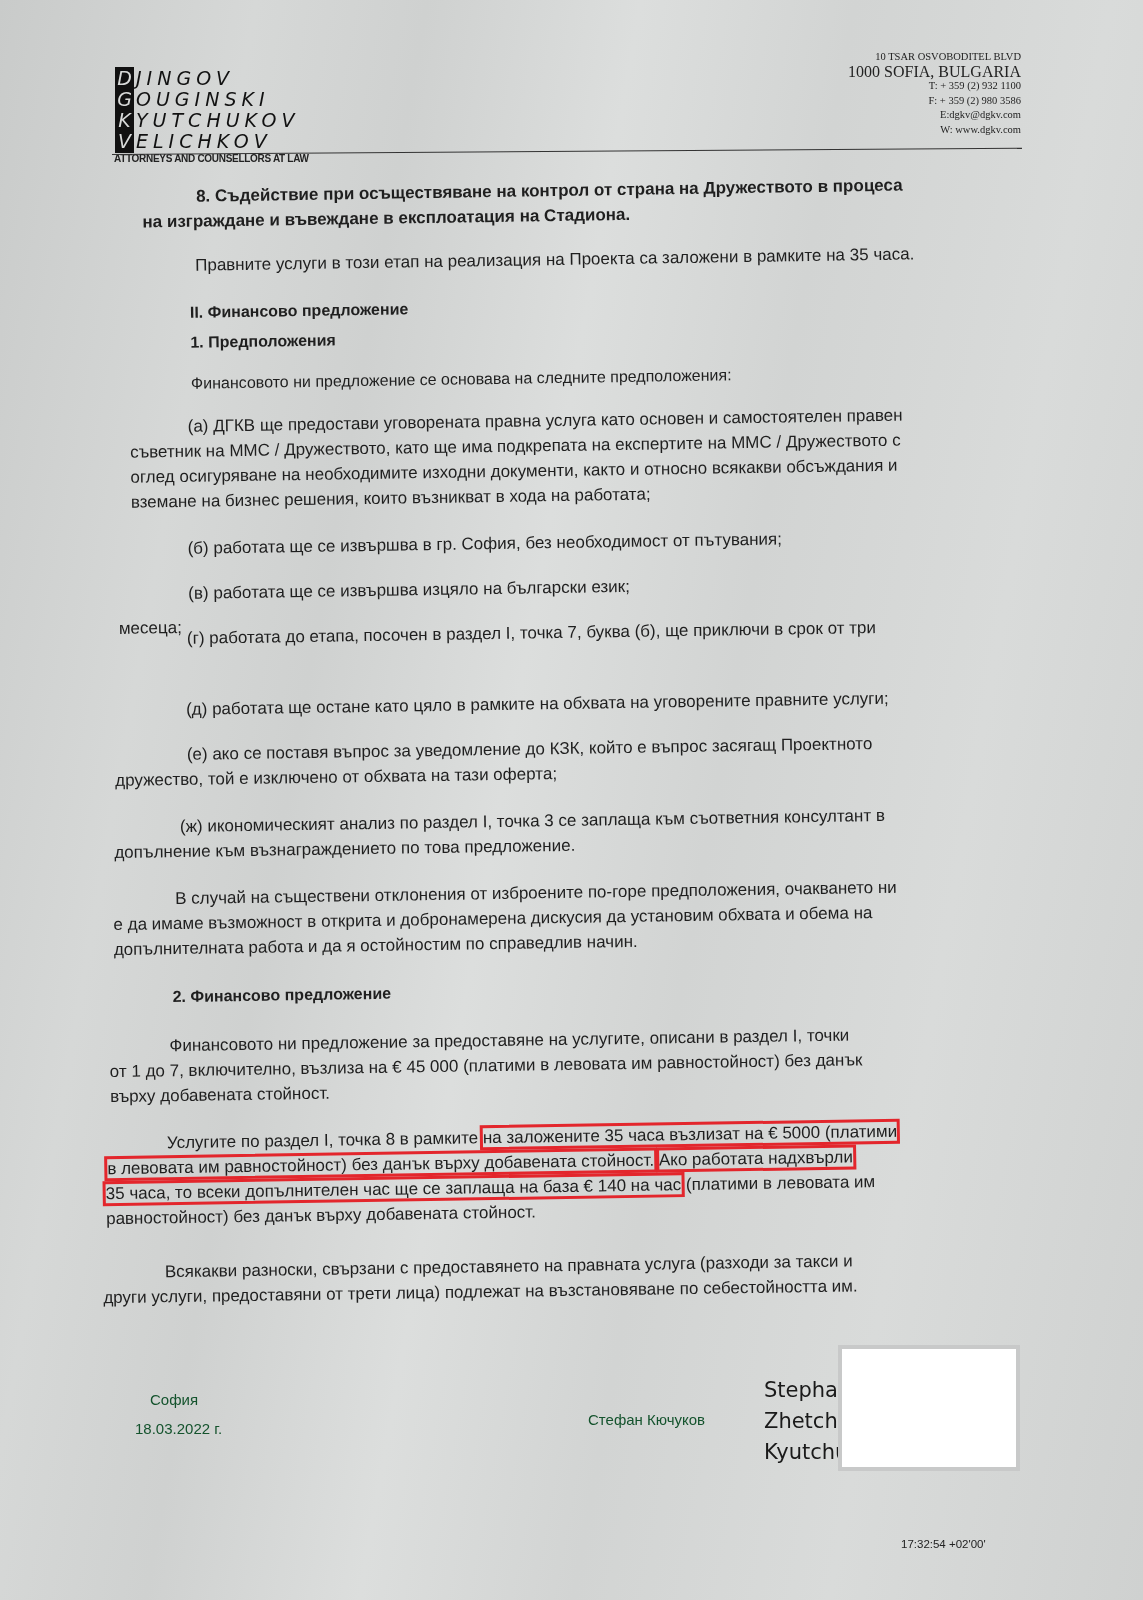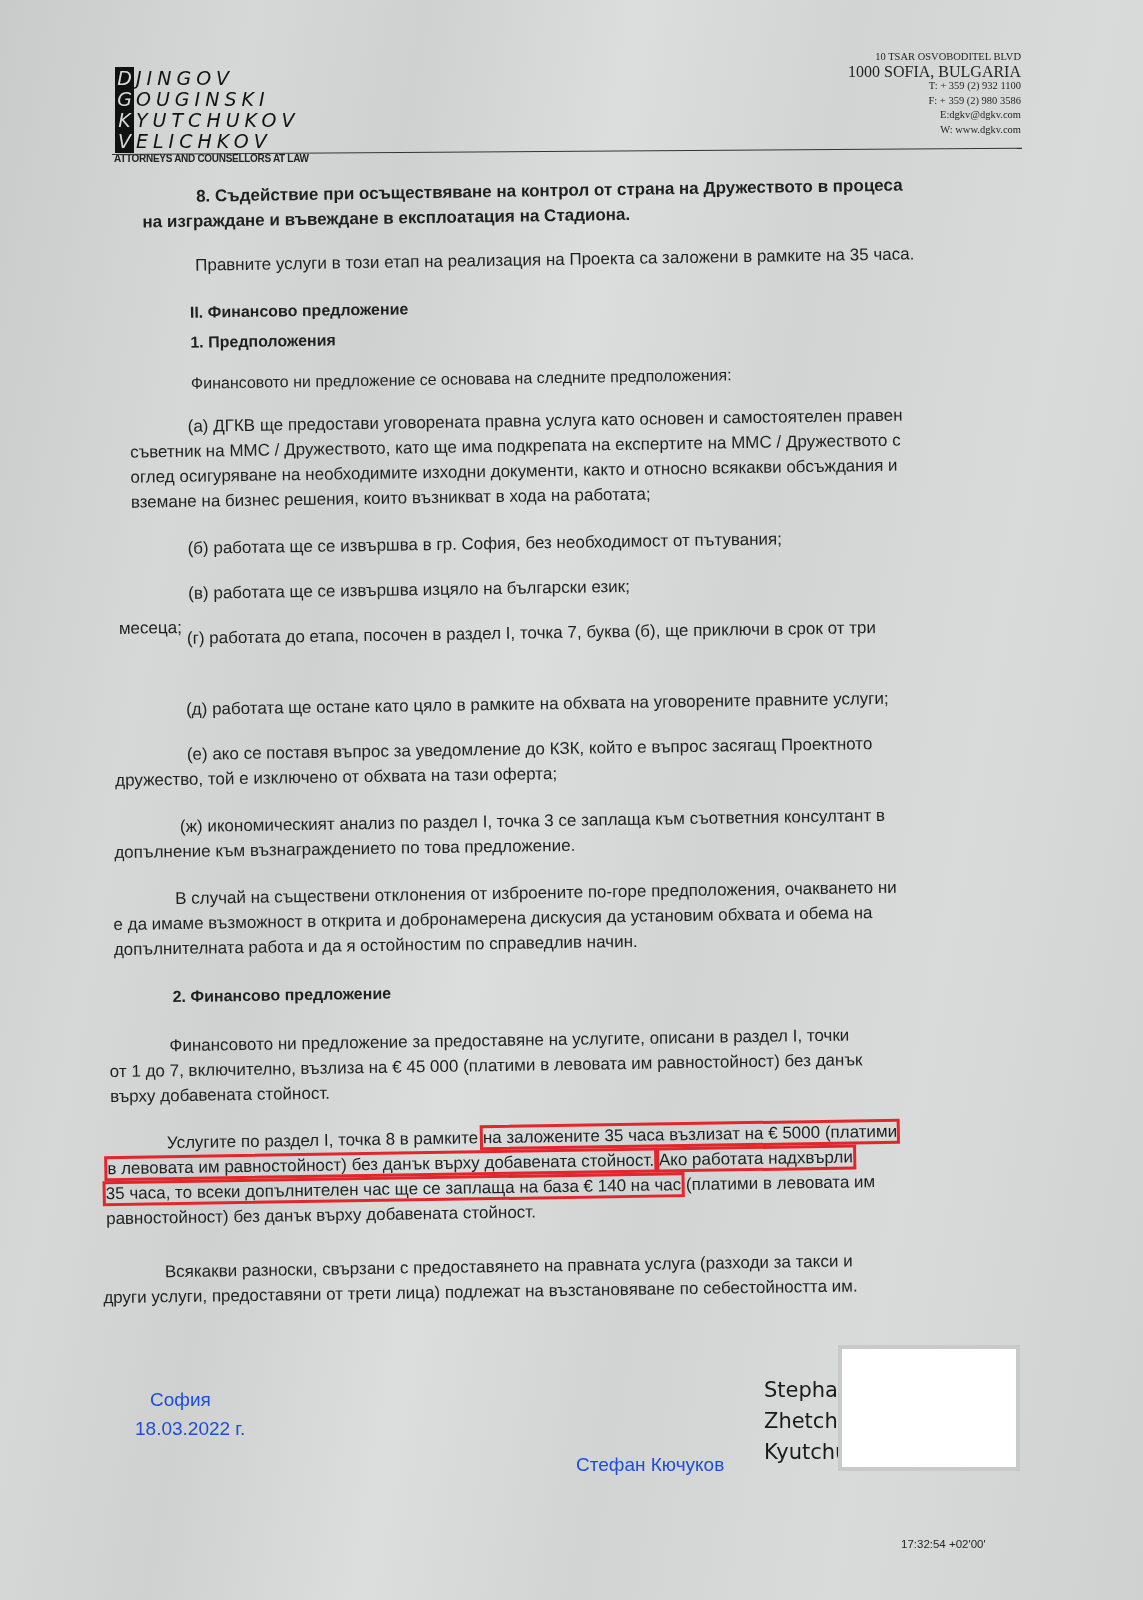--- a/index.html
+++ b/index.html
@@ -18,21 +18,21 @@
   .tagline { left: 114px; top: 153px; font-size: 10px; letter-spacing: -0.3px; color: #222; font-weight: bold; }
   .rule { left: 112px; top: 154px; width: 910px; height: 0; border-top: 1.5px solid #333; transform: rotate(-0.4deg); transform-origin: left; }
   .addr { right: 122px; top: 50px; text-align: right; font-size: 10.5px; line-height: 14.5px; color: #222; font-family: Liberation Serif, serif; }
   .addr .l2 { font-size: 16px; }
 
   .doc { transform: rotate(-0.9deg); transform-origin: 560px 700px; }
   .p { font-size: 17px; line-height: 25px; color: #1f1f1f; white-space: nowrap; }
   .b { font-weight: bold; }
   .hl { outline: 3px solid #e3262c; outline-offset: 0px; }
   .redact { left: 838px; top: 1345px; width: 174px; height: 118px; background: #fff; border: 4px solid #c8c9c9; }
-  .sig { font-size: 19px; line-height: 32px; color: #1d4ed8; }
+  .sig { font-size: 15px; line-height: 32px; color: #14532d; }
 </style>
 </head>
 <body>
 
 <div class="abs logo">
   <div class="logo-line"><span class="init">D</span><span>JINGOV</span></div>
   <div class="logo-line"><span class="init">G</span><span>OUGINSKI</span></div>
   <div class="logo-line"><span class="init">K</span><span>YUTCHUKOV</span></div>
   <div class="logo-line"><span class="init">V</span><span>ELICHKOV</span></div>
 </div>
@@ -98,20 +98,20 @@
     <span class="hl">35 часа, то всеки допълнителен час ще се заплаща на база € 140 на час</span><span> (платими в левовата им</span>
   </div>
   <div class="abs p" style="left:98px; top:1199px;">равностойност) без данък върху добавената стойност.</div>
 
   <div class="abs p" style="left:156px; top:1253px;">Всякакви разноски, свързани с предоставянето на правната услуга (разходи за такси и</div>
   <div class="abs p" style="left:94px; top:1278px;">други услуги, предоставяни от трети лица) подлежат на възстановяване по себестойността им.</div>
 </div>
 
 <div class="abs sig" style="left:150px; top:1384px;">София</div>
 <div class="abs sig" style="left:104px; top:1413px;margin-left:31px;">18.03.2022 г.</div>
-<div class="abs sig" style="left:576px; top:1404px;margin-top:45px;">Стефан Кючуков</div>
+<div class="abs sig" style="left:588px; top:1404px;">Стефан Кючуков</div>
 <div class="abs" style="left:764px; top:1375px; font-family:'DejaVu Sans', sans-serif; font-size:21px; line-height:31px; color:#1a1a1a;">
   <div>Stephan</div>
   <div>Zhetche</div>
   <div>Kyutchu</div>
 </div>
 <div class="abs redact"></div>
 <div class="abs" style="left:901px; top:1538px; font-size:11.5px; color:#222;">17:32:54 +02'00'</div>
 
 </body></html>

